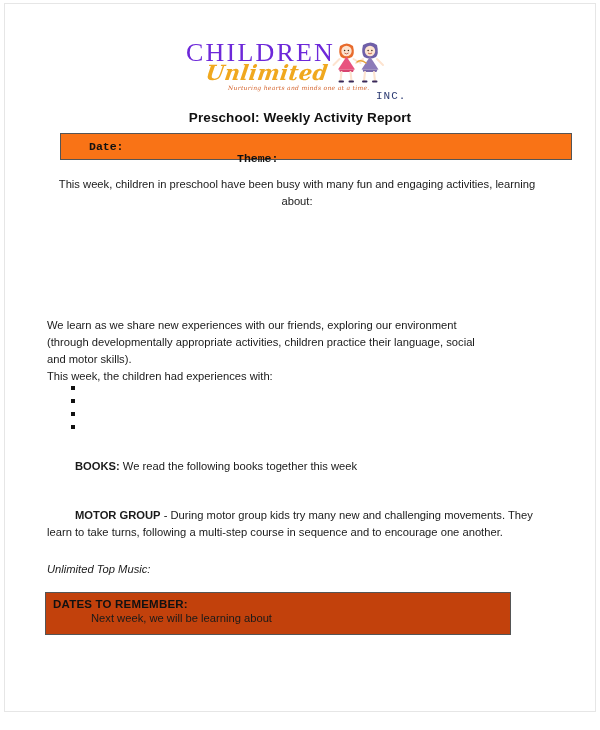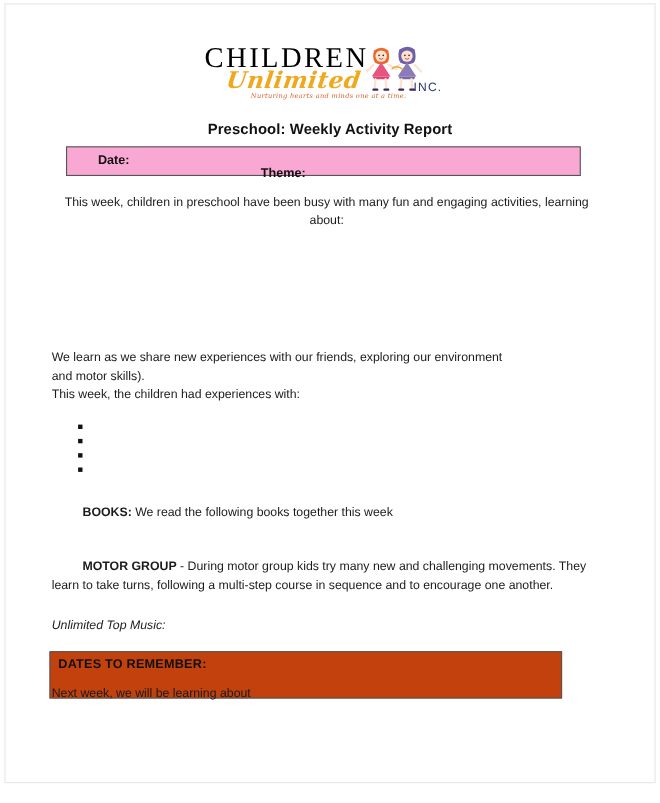--- a/index.html
+++ b/index.html
@@ -50,21 +50,21 @@
     width: 225px;
     height: 58px;
   }
   .logo-children {
     position: absolute;
     left: 6px;
     top: 2px;
     font-family: "Liberation Serif", serif;
     font-size: 26px;
     letter-spacing: 2.2px;
-    color: #000000;
+    color: #6d28d9;
     white-space: nowrap;
     line-height: 1;
   }
   .logo-unlimited {
     position: absolute;
     left: 26px;
     top: 24px;
     font-family: "DejaVu Serif", serif;
     font-style: italic;
     font-weight: bold;
@@ -83,22 +83,22 @@
     font-style: italic;
     font-size: 6px;
     color: #d4622a;
     letter-spacing: 0.3px;
     white-space: nowrap;
     line-height: 1;
   }
   .logo-inc {
     position: absolute;
     left: 196px;
-    top: 36px;
-    font-family: Liberation Sans, sans-serif;
+    top: 52px;
+    font-family: Liberation Mono, monospace;
     font-size: 11px;
     letter-spacing: 1px;
     color: #2b3a72;
     white-space: nowrap;
   }
   .logo-kids {
     position: absolute;
     left: 150px;
     top: 0px;
     width: 62px;
@@ -116,25 +116,26 @@
     font-weight: bold;
     color: #111111;
     letter-spacing: 0.1px;
   }
 
   
   .datetheme-box {
     position: absolute;
     left: 60px;
     top: 133px;
-    width: 468px;
+    width: 512px;
     height: 27px;
     border: 1.5px solid #555555;
     box-sizing: border-box;
-    background: #f9a8d4;
+    background: #f97316;
+    font-family: Liberation Mono, monospace;
   }
   .datetheme-box .fld {
     position: absolute;
     top: 6px;
     font-size: 11.5px;
     font-weight: bold;
     color: #111111;
   }
   .fld-date  { left: 28px; }
   .fld-theme { left: 176px; margin-top: 12px; }
@@ -146,21 +147,21 @@
     width: 500px;
     font-size: 11.2px;
     line-height: 17px;
     color: #1a1a1a;
   }
   .p-intro   { top: 176px; text-align: center; }
   .p-learn   { top: 317px; }
   .p-books   { top: 458px; }
   .p-motor   { top: 507px; }
   .p-music   { top: 561px; font-style: italic; }
-  .p-next    { top: 623px; }
+  .p-next    { top: 610px; margin-left: 44px; }
 
   .bold-lead { font-weight: bold; padding-left: 28px; }
 
   
   .bullets {
     position: absolute;
     left: 47px;
     top: 381px;
     width: 300px;
     margin: 0;
@@ -262,20 +263,21 @@
 
     <div class="datetheme-box">
       <span class="fld fld-date">Date:</span>
       <span class="fld fld-theme">Theme:</span>
     </div>
 
     <div class="para p-intro">This week, children in preschool have been busy with many fun and engaging activities, learning about:</div>
 
     <div class="para p-learn">
       <div>We learn as we share new experiences with our friends, exploring our environment</div>
+      <div>(through developmentally appropriate activities, children practice their language, social</div>
       <div>and motor skills).</div>
       <div>This week, the children had experiences with:</div>
     </div>
 
     <ul class="bullets">
       <li></li>
       <li></li>
       <li></li>
       <li></li>
     </ul>

